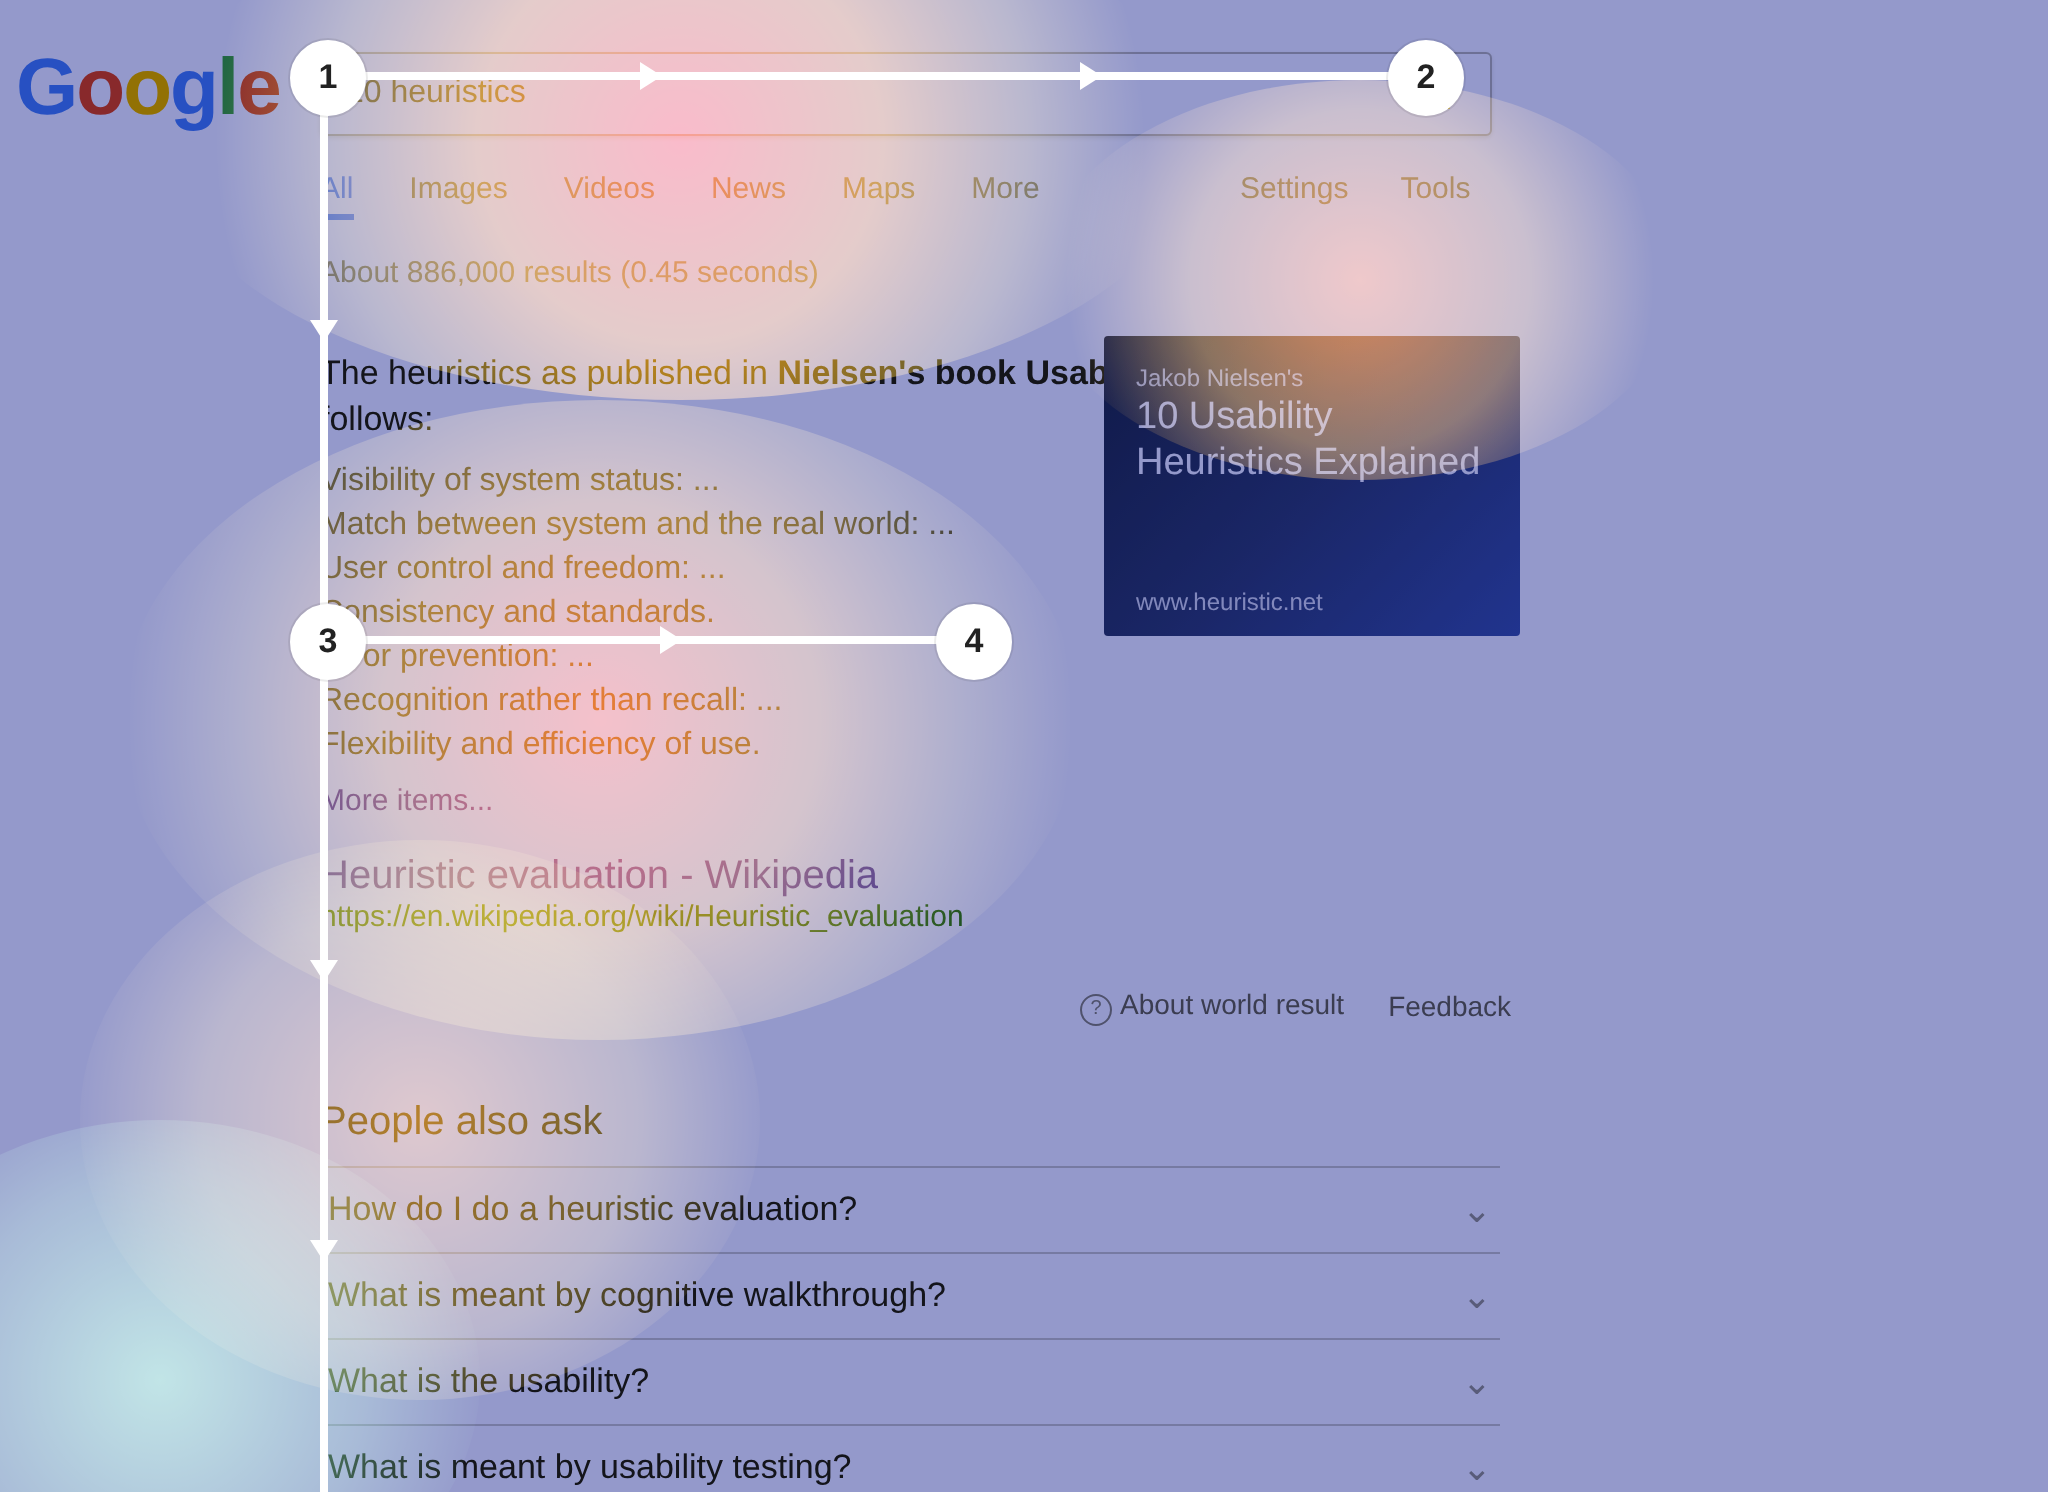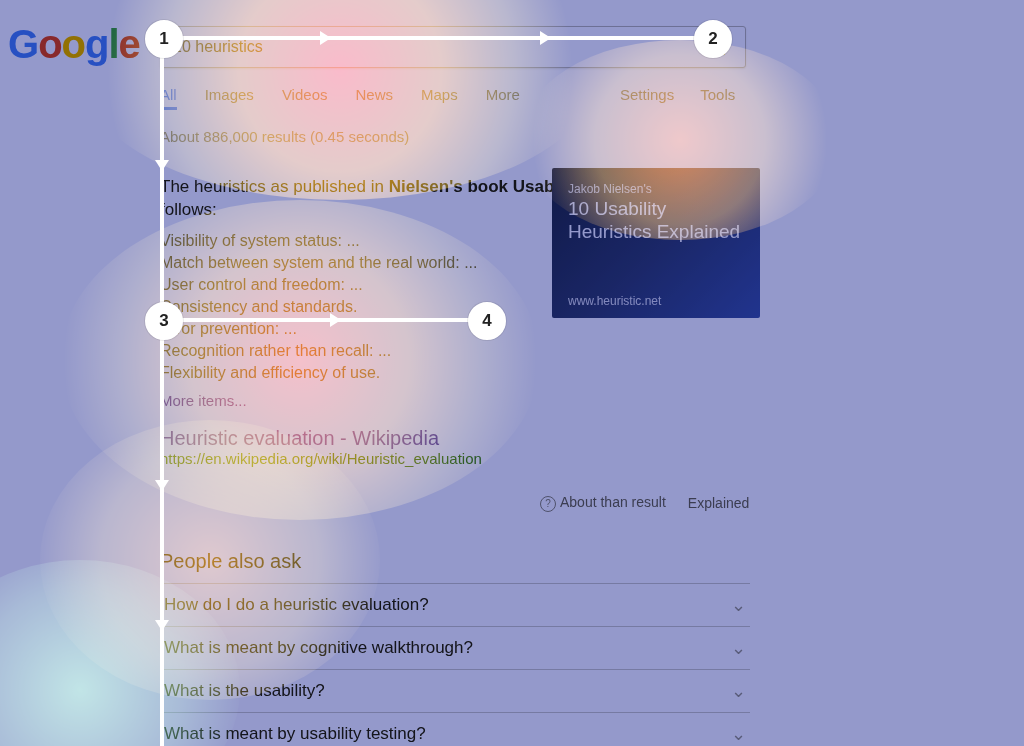--- a/index.html
+++ b/index.html
@@ -243,23 +243,23 @@
   </div>
 
   <div class="knowledge-card">
     <div class="kc-pre">Jakob Nielsen's</div>
     <div class="kc-main">10 Usability Heuristics Explained</div>
     <div class="kc-src">www.heuristic.net</div>
   </div>
 
   <div class="about-row">
     <span>
-      <span class="iconcircle">?</span><span>About than result</span>
+      <span class="iconcircle">?</span><span>About world result</span>
     </span>
-    <span>Explained</span>
+    <span>Feedback</span>
   </div>
 
   <div class="paa">
     <div class="paa-title">People also ask</div>
     <div class="paa-item">
       <span>How do I do a heuristic evaluation?</span>
       <span class="chev">⌄</span>
     </div>
     <div class="paa-item">
       <span>What is meant by cognitive walkthrough?</span>

